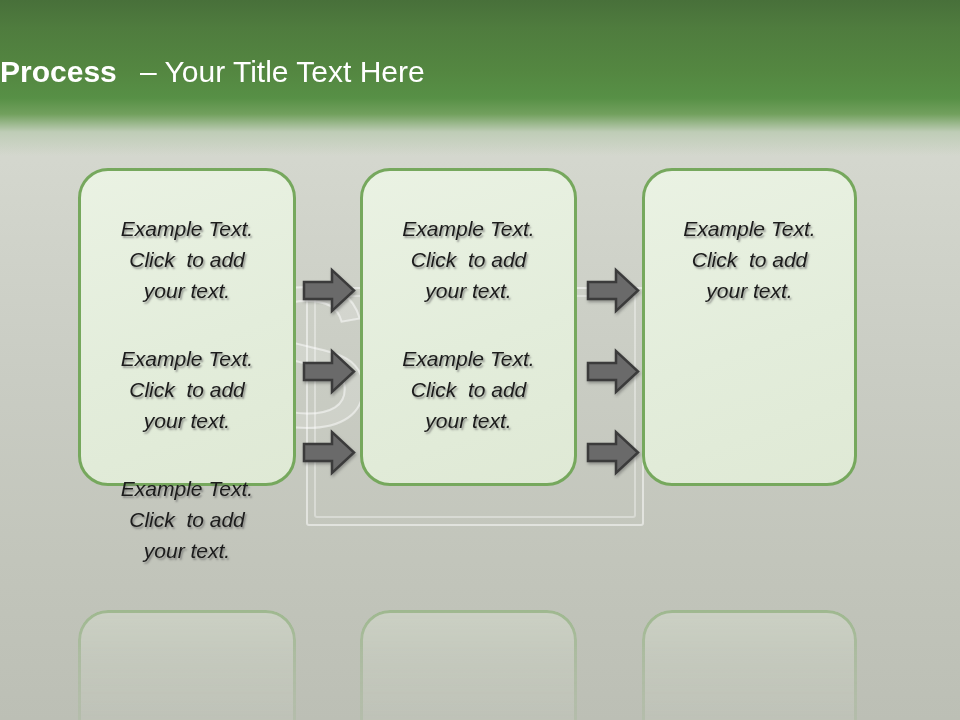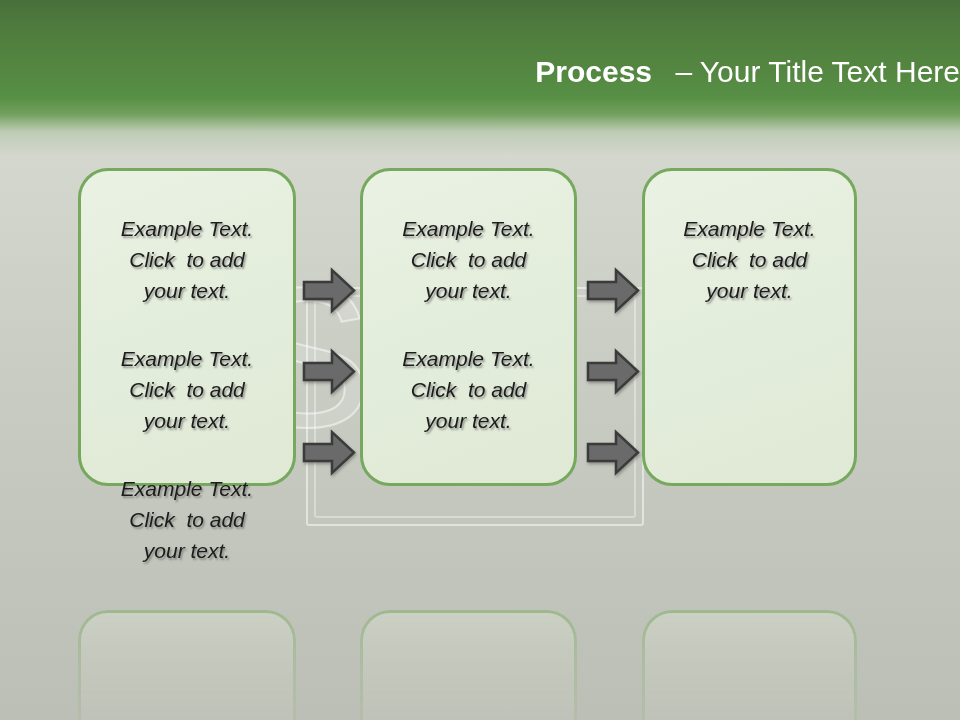--- a/index.html
+++ b/index.html
@@ -25,21 +25,21 @@
       #579046 98px,
       rgba(103,154,81,0.9) 114px,
       rgba(163,191,152,0.45) 132px,
       rgba(211,216,206,0) 156px);
   }
   .slide-title {
     position: absolute;
     left: 0; top: 52px;
     width: 960px;
     z-index: 6;
-    text-align: right;
+    text-align: left;
     color: #ffffff;
     font-size: 30px;
     line-height: 40px;
     white-space: nowrap;
   }
   .slide-title .title-emphasis { font-weight: bold; }
   .slide-title .title-rest { font-weight: normal; margin-left: 15px; }
 
   
   .watermark { position: absolute; z-index: 2; }

